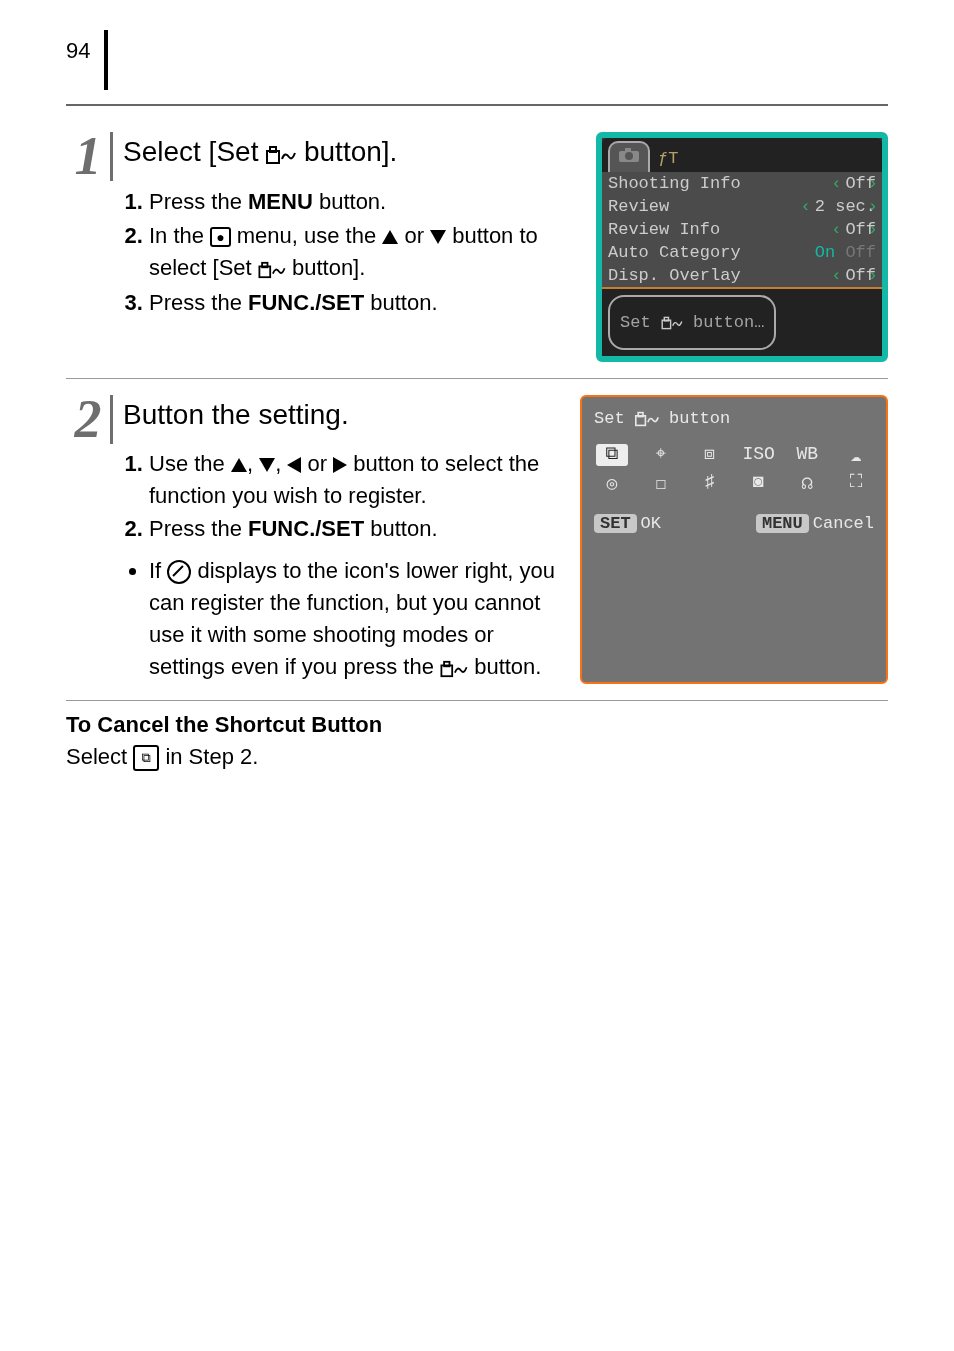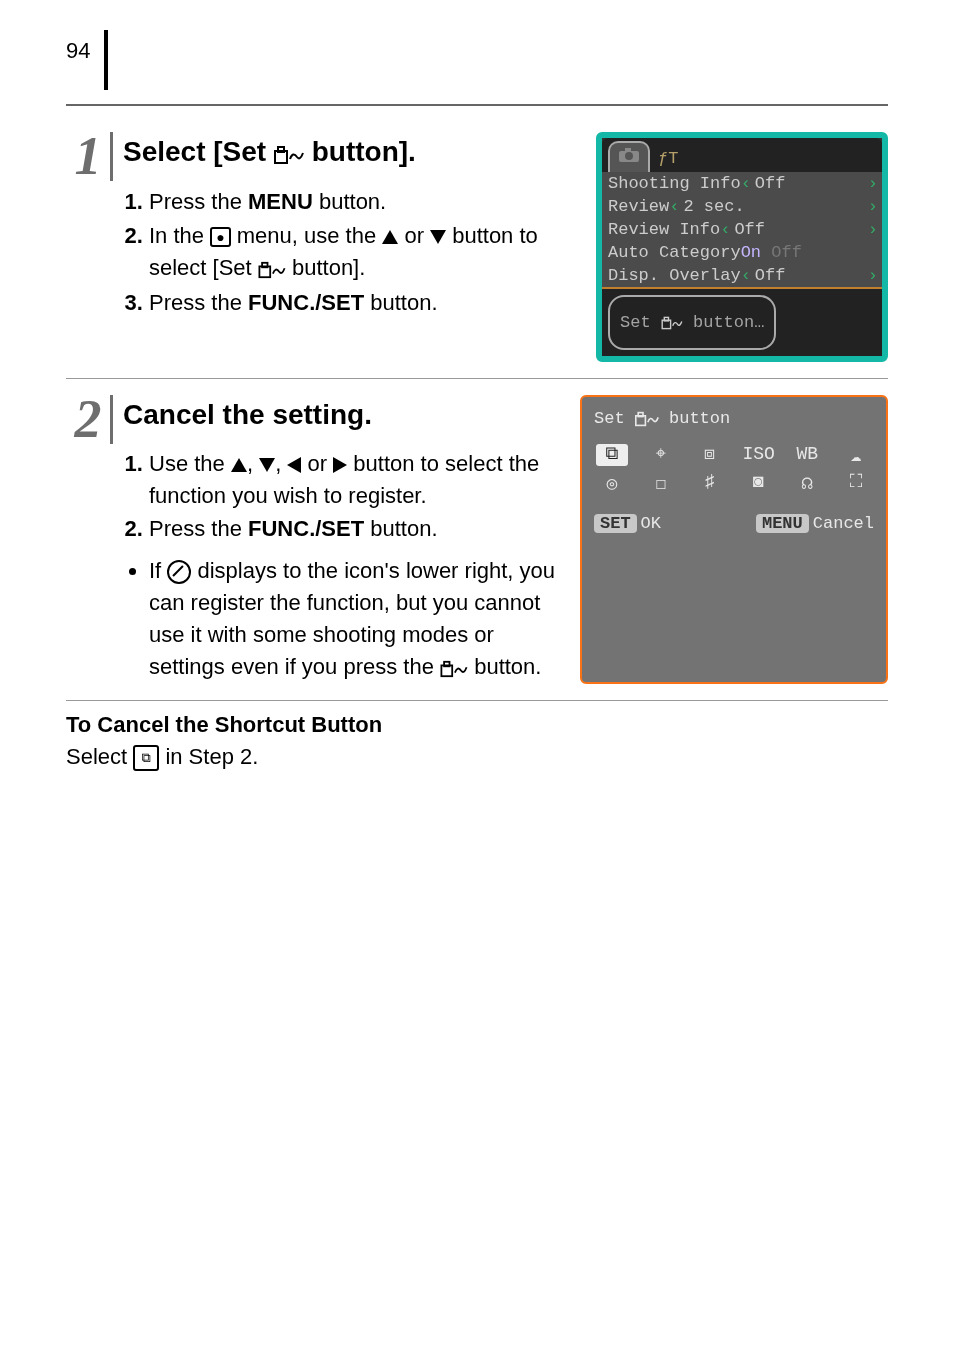--- a/index.html
+++ b/index.html
@@ -6,46 +6,46 @@
 .page{padding:30px 66px 30px 66px}
 .pagenum-wrap{display:flex;align-items:flex-start;margin-bottom:14px}
 .pagenum{font-size:22px;margin-right:14px;margin-top:8px}
 .vbar{width:4px;height:60px;background:#000}
 .topline{height:2px;background:#666;margin:0 0 10px 0}
 .step{display:flex;border-bottom:1px solid #999;padding:16px 0 16px 0}
 .stepnum{font-family:Georgia,"Times New Roman",serif;font-style:italic;font-weight:bold;font-size:54px;color:#6e6e6e;width:44px;text-align:center;line-height:0.9;border-right:3px solid #6e6e6e;padding-right:0;margin-right:10px;align-self:flex-start}
 .stepbody{flex:1}
 .step-row{display:flex;gap:22px}
 .step-text{flex:1;font-size:22px;line-height:1.45}
-h2.step-title{font-family:Arial,Helvetica,sans-serif;font-weight:700;font-size:28px;margin:0 0 12px 0}
+h2.step-title{font-family:Arial,Helvetica,sans-serif;font-weight:400;font-size:28px;margin:0 0 12px 0}
 ol.sub{margin:0;padding-left:26px}
 ol.sub li{margin:2px 0}
 ol.sub li::marker{font-weight:700}
 strong{font-weight:700}
 .tri{display:inline-block;width:0;height:0;vertical-align:middle}
 .tri.up{border-left:8px solid transparent;border-right:8px solid transparent;border-bottom:14px solid #000}
 .tri.down{border-left:8px solid transparent;border-right:8px solid transparent;border-top:14px solid #000}
 .tri.left{border-top:8px solid transparent;border-bottom:8px solid transparent;border-right:14px solid #000}
 .tri.right{border-top:8px solid transparent;border-bottom:8px solid transparent;border-left:14px solid #000}
 .glyph-cam{display:inline-block;border:2px solid #000;border-radius:3px;padding:0 4px;vertical-align:middle;font-size:14px;line-height:16px}
 .glyph-ps{display:inline-block;vertical-align:middle}
 .glyph-ps svg{display:inline-block;vertical-align:middle}
 .glyph-no{display:inline-block;vertical-align:middle;width:20px;height:20px;border:2px solid #000;border-radius:50%;position:relative}
 .glyph-no:after{content:"";position:absolute;left:2px;top:8px;width:14px;height:2px;background:#000;transform:rotate(-45deg)}
 .glyph-cancel{display:inline-block;vertical-align:middle;width:22px;height:22px;border:2px solid #000;border-radius:3px;position:relative;font-size:13px;line-height:22px;text-align:center}
 
 .screen1{width:280px;background:#333;border:6px solid #14b8a6;border-radius:6px;font-family:"Courier New",monospace;color:#ccc;font-size:17px}
 .tabrow{display:flex;align-items:flex-end;height:34px;padding-left:6px;background:#222;border-top-left-radius:6px;border-top-right-radius:6px}
 .tab-cam{background:#555;border:2px solid #aaa;border-bottom:none;border-radius:10px 10px 0 0;padding:4px 8px;margin-right:2px}
 .tab-tools{color:#b5a06a;padding:4px 6px}
-.menurow{display:flex;justify-content:flex-start;align-items:center;padding:2px 6px;position:relative;background:#4b4b4b}
+.menurow{display:flex;justify-content:space-between;align-items:center;padding:2px 6px;position:relative;background:#4b4b4b}
 .menurow .chev{color:#3a6;position:absolute;right:4px}
 .menurow .lchev{color:#3a6;margin-right:4px}
 .menurow.selrow{border-bottom:2px solid #c08030}
-.val-on{color:#c4b5fd}
+.val-on{color:#14b8a6}
 .set-btn-row{padding:6px;background:#222}
 .set-btn{display:inline-block;border:2px solid #aaa;border-radius:16px;padding:16px 10px;color:#a3a3a3}
 
 .screen2{width:280px;background:#737373;border:2px solid #f97316;border-radius:6px;font-family:"Courier New",monospace;color:#e8e8e8;font-size:17px;padding:12px 12px 8px 12px}
 .s2-head{margin-bottom:16px}
 .s2-sub{text-align:center;margin-bottom:18px}
 .s2-icons{display:flex;justify-content:space-between;padding:0 2px;margin-bottom:6px}
 .s2-icons span{width:32px;text-align:center;font-size:18px}
 .s2-icons.row1 span:first-child{background:#eee;color:#222;border-radius:3px}
 .s2-foot{display:flex;justify-content:space-between;margin-top:20px;}
@@ -128,21 +128,21 @@
         </div>
       </div>
     </div>
   </div>
 
   <div class="step">
     <div class="stepnum">2</div>
     <div class="stepbody">
       <div class="step-row">
         <div class="step-text">
-          <h2 class="step-title">Cancel the setting.</h2>
+          <h2 class="step-title">Button the setting.</h2>
           <ol class="sub">
             <li><span>Use the </span><span class="tri up"></span><span>, </span><span class="tri down"></span><span>, </span><span class="tri left"></span><span> or </span><span class="tri right"></span><span> button to select the function you wish to register.</span></li>
             <li><span>Press the </span><strong>FUNC./SET</strong><span> button.</span></li>
           </ol>
           <ul class="bullet">
             <li><span>If </span><span class="glyph-no"></span><span> displays to the icon's lower right, you can register the function, but you cannot use it with some shooting modes or settings even if you press the </span><span class="glyph-ps"><svg width="28" height="18" viewBox="0 0 30 20">
                     <rect x="1" y="6" width="12" height="12" fill="none" stroke="#000" stroke-width="2"></rect>
                     <rect x="4" y="2" width="6" height="5" fill="none" stroke="#000" stroke-width="2"></rect>
                     <path d="M16 14 Q19 6 23 12 Q26 16 29 8" fill="none" stroke="#000" stroke-width="2"></path>
                   </svg></span><span> button.</span></li>

